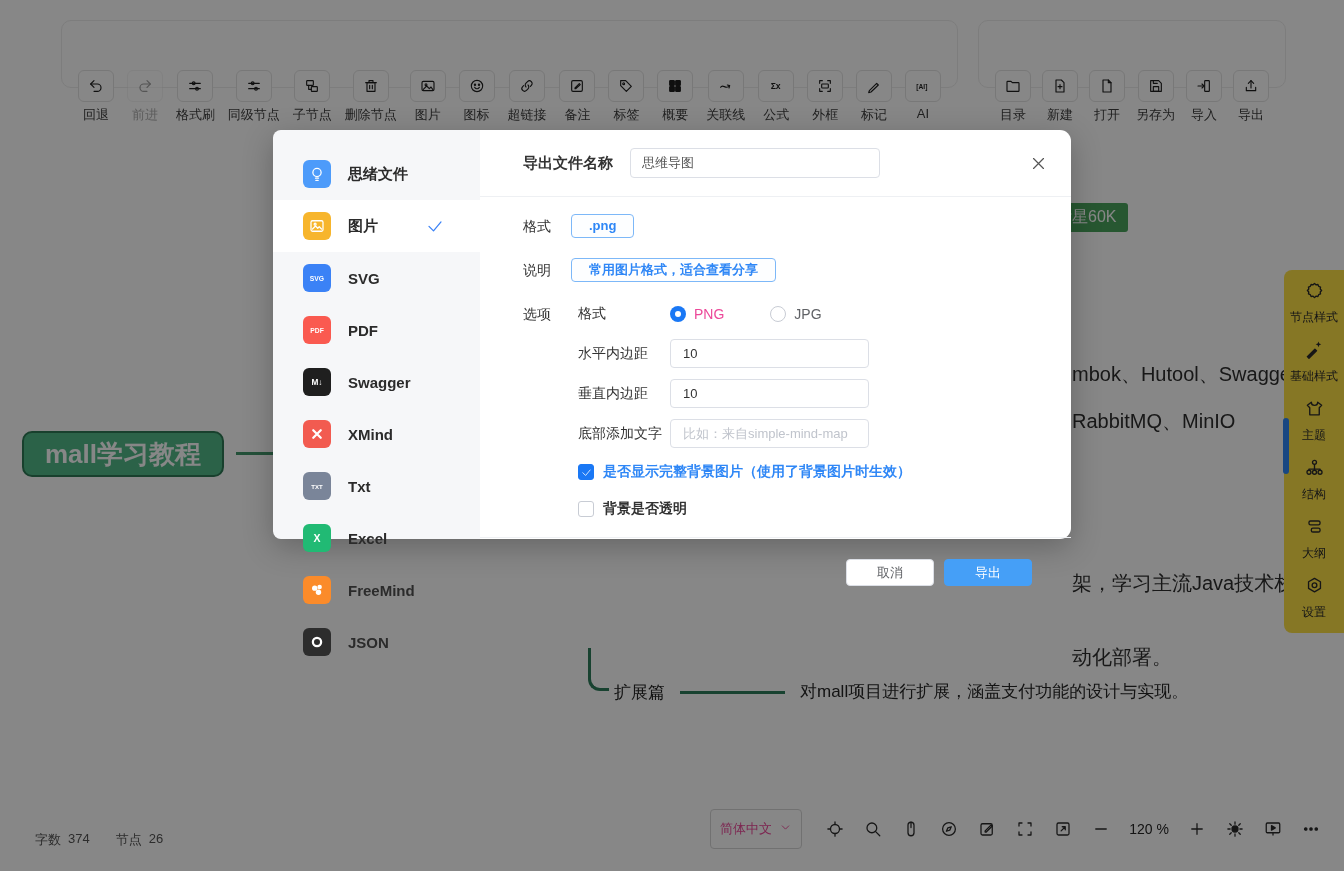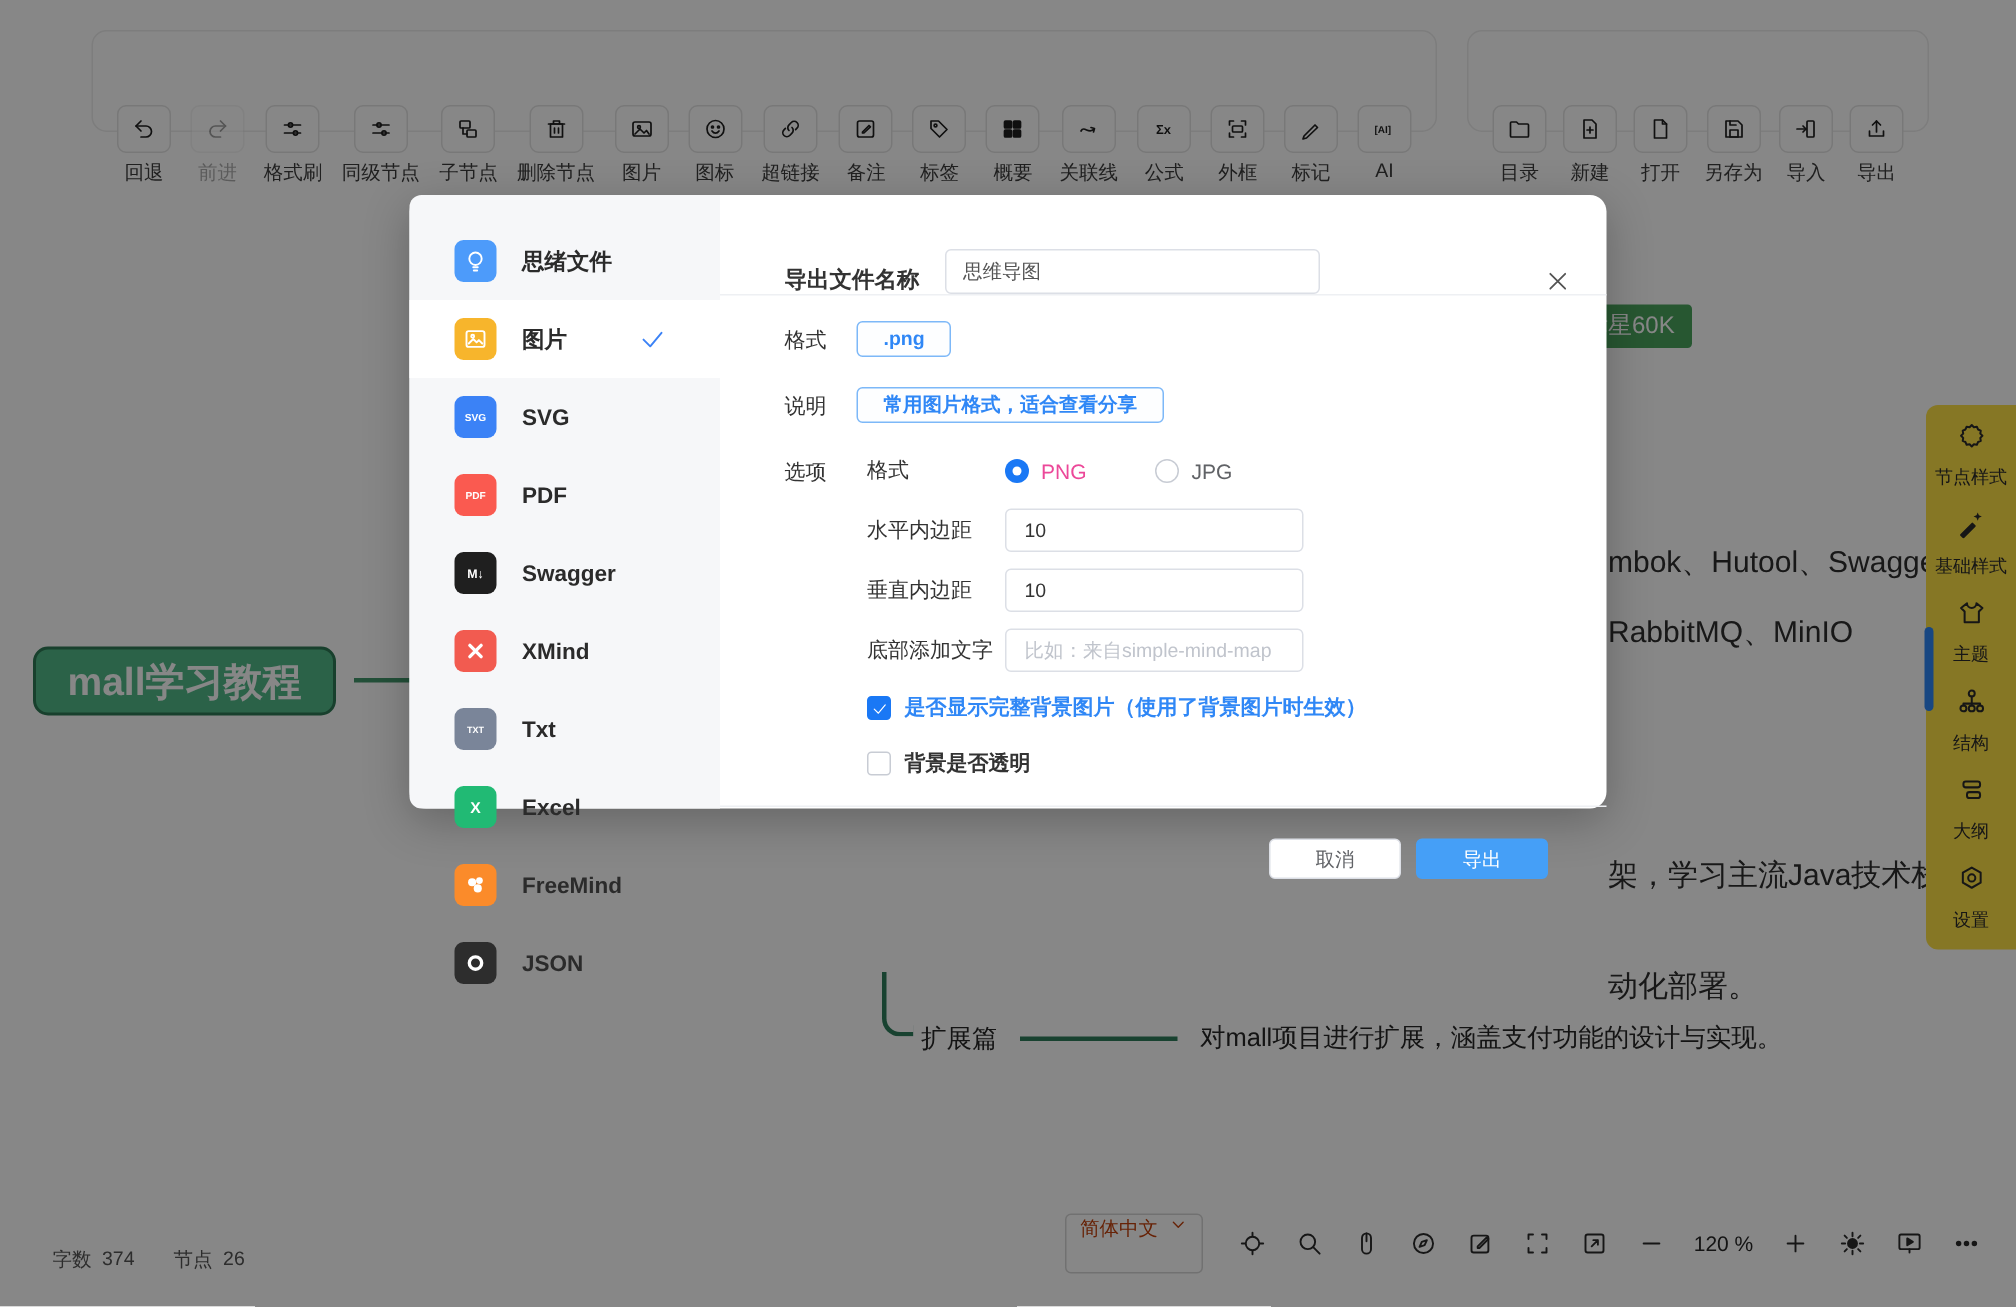--- a/index.html
+++ b/index.html
@@ -44,38 +44,38 @@
     border-radius:8px 0 0 8px;z-index:2;padding-top:4px;box-sizing:border-box;}
   .rp-item{height:59px;display:flex;flex-direction:column;align-items:center;justify-content:center;
     gap:5px;color:#2b2b2b;cursor:pointer;}
   .rp-item .rp-label{font-size:12px;color:#2b2b2b;}
   .rp-bar{position:absolute;left:-1px;top:148px;width:6px;height:56px;background:#2f87f6;border-radius:4px;}
 
   
   .word-stats{position:absolute;left:35px;top:831px;font-size:13px;color:#555;z-index:2;display:flex;gap:26px;}
   .word-stats span{display:flex;gap:7px;}
   .bottom-tools{position:absolute;left:710px;top:814px;height:30px;display:flex;align-items:center;z-index:2;color:#2b2b2b;}
-  .lang-box{width:92px;height:40px;border:1px solid #d6d6d6;border-radius:4px;display:flex;
-    justify-content:center;gap:7px;font-size:13px;color:#c2410c;margin-right:14px;cursor:pointer;box-sizing:border-box;}
+  .lang-box{width:92px;height:40px;border:1px solid #d6d6d6;border-radius:4px;display:flex;align-items:center;
+    justify-content:center;gap:7px;font-size:13px;color:#ec4899;margin-right:14px;cursor:pointer;box-sizing:border-box;}
   .bt-icon{width:38px;height:30px;display:flex;align-items:center;justify-content:center;cursor:pointer;}
   .zoom-val{width:58px;text-align:center;font-size:14px;color:#262626;}
 
   
   .modal{position:absolute;left:273px;top:130px;width:798px;height:409px;background:#fff;border-radius:11px;
     z-index:10;display:flex;box-shadow:0 8px 30px rgba(0,0,0,.25);}
   .m-side{width:207px;flex:none;background:#f6f7f9;border-radius:8px 0 0 8px;padding-top:18px;box-sizing:border-box;}
   .m-item{height:52px;display:flex;align-items:center;padding:0 36px 0 30px;gap:17px;cursor:pointer;}
   .m-item.selected{background:#fff;}
   .m-ic{width:28px;height:28px;border-radius:6px;display:flex;align-items:center;justify-content:center;
     color:#fff;flex:none;}
   .m-item-label{font-size:15px;font-weight:600;color:#2b2b2b;}
   .m-check{margin-left:auto;color:#3b82f6;display:flex;}
 
   .m-main{flex:1;display:flex;flex-direction:column;min-width:0;}
-  .m-header{height:67px;flex:none;border-bottom:1px solid #eef0f3;display:flex;align-items:flex-end;
+  .m-header{height:67px;flex:none;border-bottom:1px solid #eef0f3;display:flex;align-items:center;
     padding:0 24px 0 43px;gap:17px;box-sizing:border-box;}
   .m-title{font-size:15px;font-weight:bold;color:#333;}
   .filename-input{width:250px;height:30px;border:1px solid #dcdfe6;border-radius:4px;padding:0 11px;
     font-size:13px;color:#555;box-sizing:border-box;outline:none;font-family:inherit;}
   .m-close{margin-left:auto;color:#555;cursor:pointer;display:flex;}
 
   .m-body{padding:17px 24px 0 43px;}
   .f-row{display:flex;margin-bottom:20px;}
   .f-label{width:48px;flex:none;font-size:14px;color:#333;line-height:24px;}
   .tag{height:24px;line-height:22px;border:1px solid #7db8f8;color:#2f87f6;border-radius:4px;background:#fdfeff;

